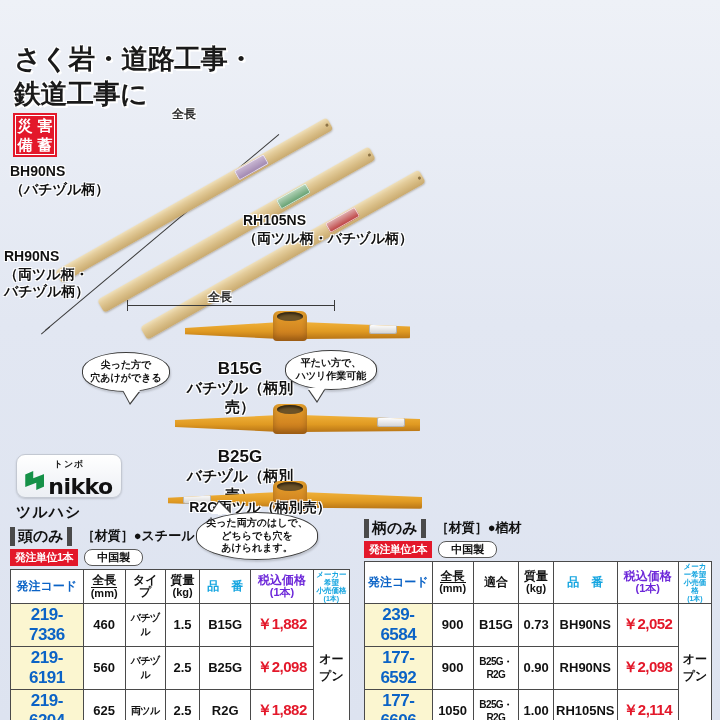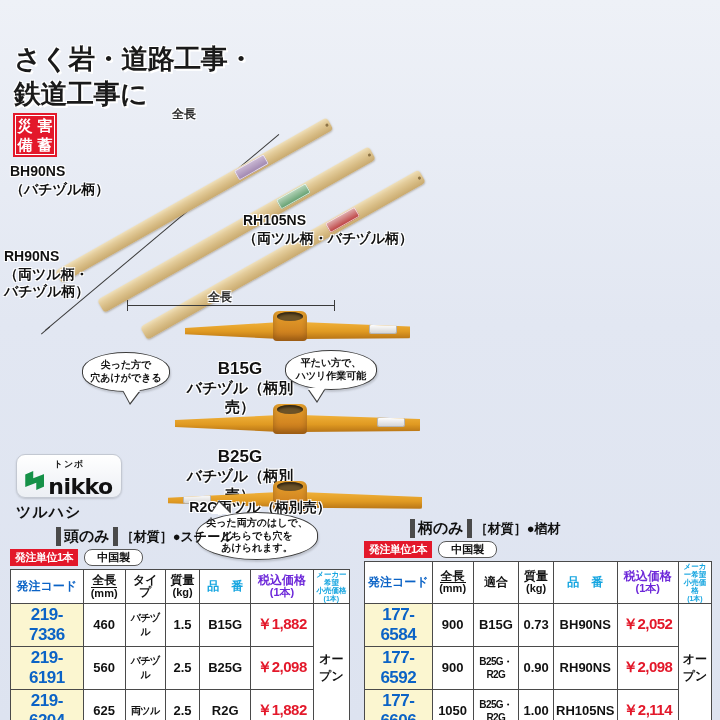--- a/index.html
+++ b/index.html
@@ -180,21 +180,21 @@
   .prod-title {
     position:absolute; left:16px; top:503px;
     font-size:15px; font-weight:bold; color:#111; letter-spacing:1px;
   }
 
   
   .block { position:absolute; }
   #block-left  { left:10px;  top:527px; width:340px; }
   #block-right { left:364px; top:519px; width:348px; }
 
-  .sub-head { display:flex; align-items:flex-end; gap:3px; margin-bottom:3px;margin-left:46px; }
+  .sub-head { display:flex; align-items:flex-start; gap:10px; margin-bottom:3px; }
   .sub-name {
     font-size:15px; font-weight:bold; color:#111;
     padding:0 3px;
     border-left:5px solid #4a4a4a; border-right:5px solid #4a4a4a;
   }
   .sub-mat { font-size:13px; font-weight:bold; color:#111; }
 
   .tag-row { display:flex; align-items:center; gap:6px; margin-bottom:3px; }
   .tag-unit {
     background:#e3182a; color:#fff; font-size:11px; font-weight:bold;
@@ -396,21 +396,21 @@
             <span>税込価格</span><span class="u">(1本)</span>
           </th>
           <th class="c-open">
             <span style="white-space:pre-line">メーカー希望
 小売価格</span><span class="u" style="font-size:7px">(1本)</span>
           </th>
         </tr>
       </thead>
       <tbody>
         <tr>
-          <td class="code">177-6584</td>
+          <td class="code">239-6584</td>
           <td>900</td>
           <td>B15G</td>
           <td>0.73</td>
           <td>BH90NS</td>
           <td class="price">￥2,052</td>
           <td class="open" rowspan="3">オープン</td>
         </tr>
         <tr>
           <td class="code">177-6592</td>
           <td>900</td>

